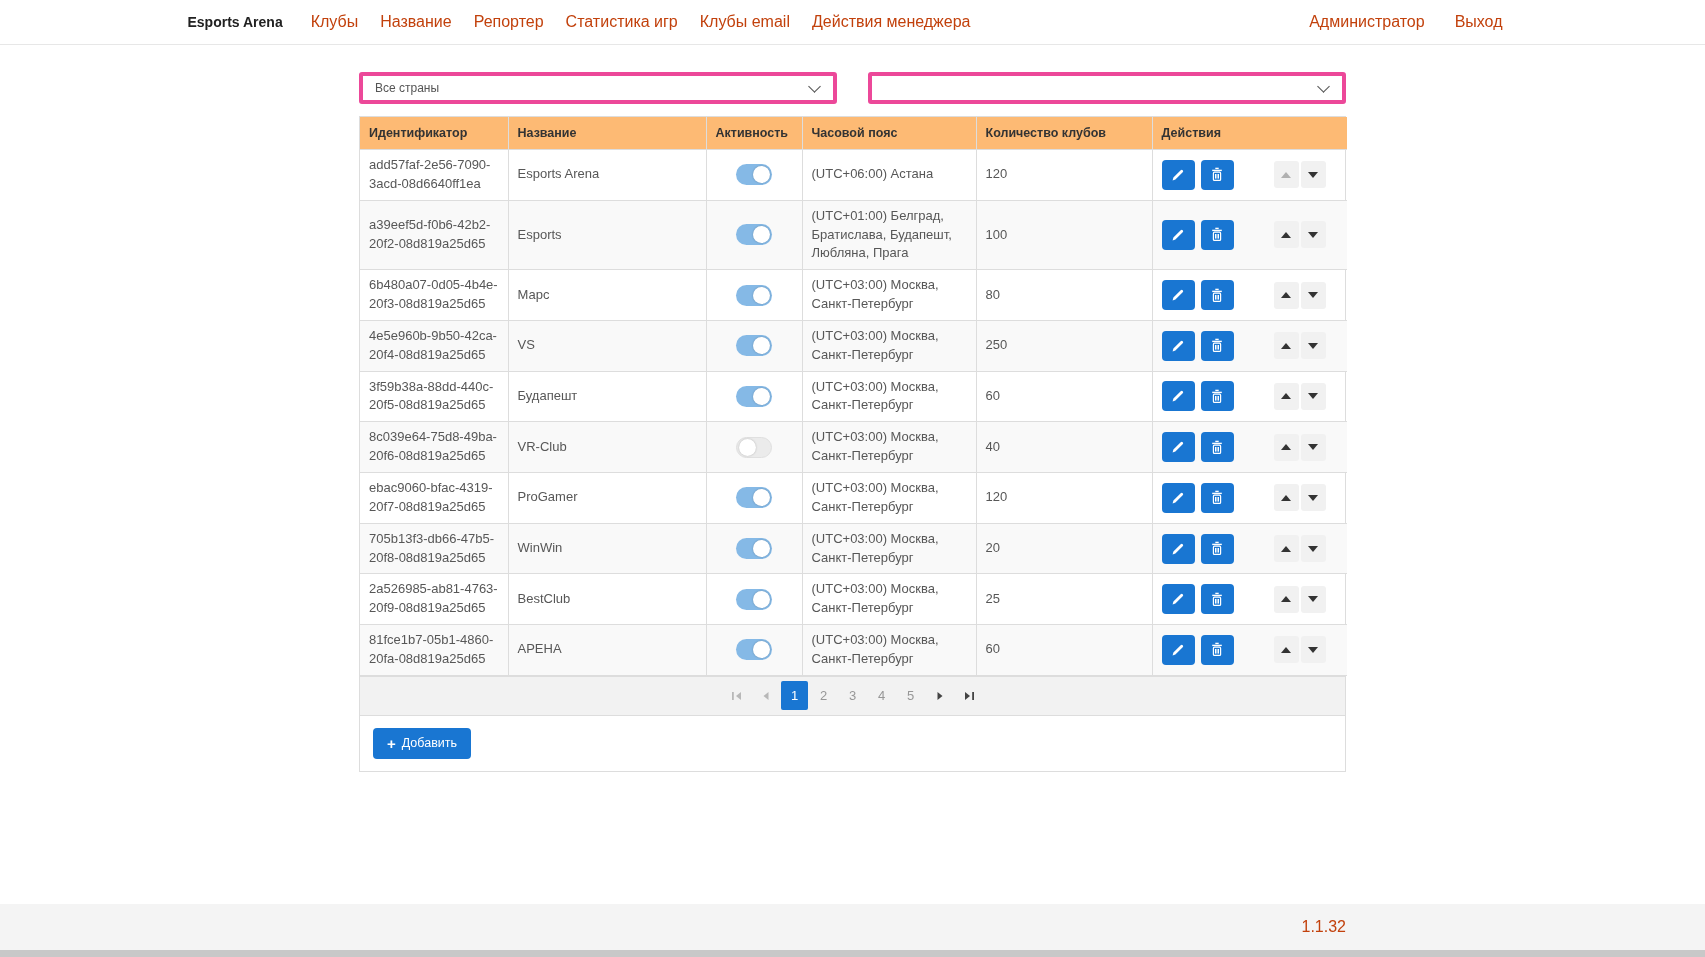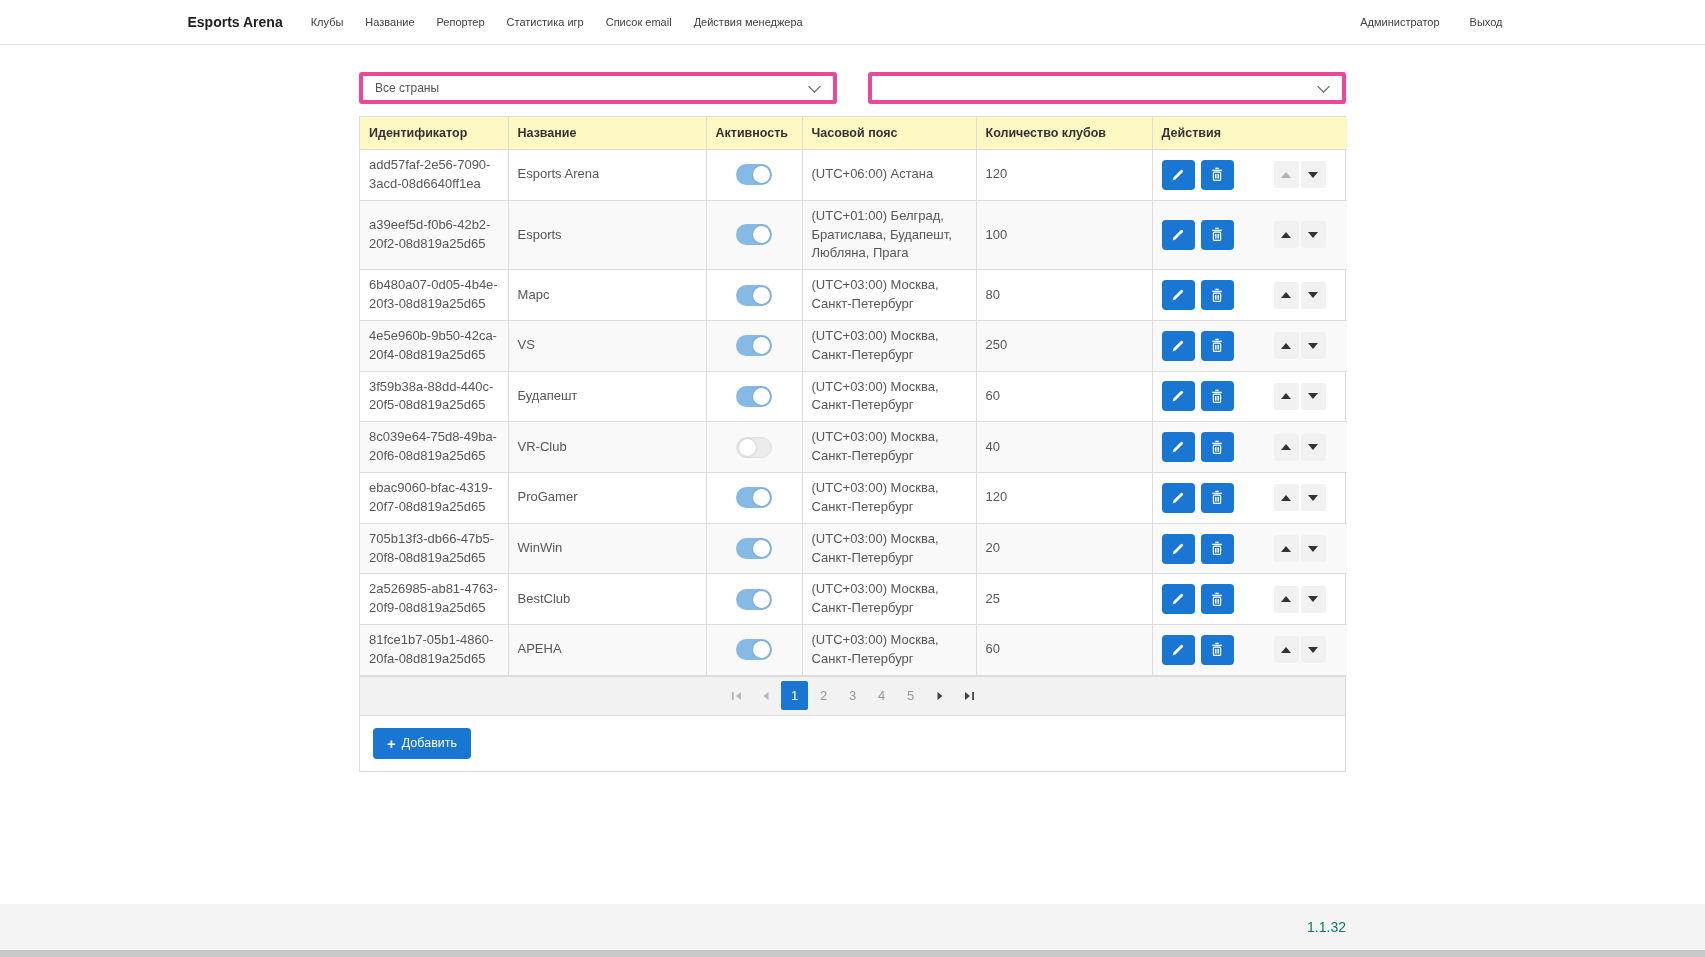--- a/index.html
+++ b/index.html
@@ -9,21 +9,21 @@
     background: #ffffff;
     color: #333;
     position: relative;
     overflow: hidden;
   }
   
   .navbar { height: 45px; background: #fff; border-bottom: 1px solid #e7e7e7; }
   .navbar-inner { width: 1330px; margin: 0 auto; height: 100%; display: flex; align-items: center; }
   .brand { font-size: 14px; font-weight: 700; color: #212121; margin-right: 17px; cursor: pointer; }
   .nav-list { display: flex; list-style: none; align-items: center; }
-  .nav-list li { font-size: 11px; color: #404040; padding: 0 11px; cursor: pointer; white-space: nowrap; }
+  .nav-list li { font-size: 16px; color: #c2410c; padding: 0 11px; cursor: pointer; white-space: nowrap; }
   .nav-right { margin-left: auto; }
   .nav-right li { padding: 0 15px; }
   
   .container { width: 987px; margin: 0 auto; }
   h1.page-title { font-size: 34px; font-weight: 600; color: #212121; margin-top: 17px; line-height: 1.06; }
   .filters { display: flex; justify-content: space-between; margin-top: 27px; }
   .select-box {
     width: 478px; height: 32px; border: 4px solid #ec4899; border-radius: 3px;
     background: #fff; display: flex; align-items: center; padding: 0 12px;
     font-size: 12px; color: #555; position: relative; cursor: pointer;
@@ -31,21 +31,21 @@
   .chevron {
     position: absolute; right: 14px; top: 50%;
     width: 9px; height: 9px;
     border-right: 1.5px solid #555; border-bottom: 1.5px solid #555;
     transform: translateY(-68%) rotate(45deg);
   }
   
   .table-card { margin-top: 12px; border: 1px solid #dddddd; background: #fff; }
   table { width: 100%; border-collapse: collapse; table-layout: fixed; }
   th {
-    background: #fef9c3; font-size: 12.5px; font-weight: 700; color: #333;
+    background: #fdba74; font-size: 12.5px; font-weight: 700; color: #333;
     text-align: left; padding: 9px 9px; border: 1px solid #dddddd; border-top: none;
   }
   td {
     font-size: 13px; color: #575757; padding: 6px 9px; line-height: 1.45;
     border: 1px solid #dddddd; vertical-align: middle; overflow-wrap: break-word;
   }
   th:first-child, td:first-child { border-left: none; }
   th:last-child, td:last-child { border-right: none; }
   tr.striped td { background: #f9f9f9; }
   
@@ -88,35 +88,35 @@
     padding: 0 14px; font-size: 12.5px; font-family: "Liberation Sans", sans-serif;
     display: inline-flex; align-items: center; gap: 6px; cursor: pointer;
   }
   .plus-glyph { font-size: 15px; font-weight: 700; line-height: 1; }
   
   .page-footer {
     position: absolute; left: 0; top: 904px; width: 100%; height: 46px;
     background: #f4f4f4; display: flex; align-items: center;
   }
   .page-footer .container { display: flex; }
-  .version { margin-left: auto; font-size: 14px; color: #0f766e; }
+  .version { margin-left: auto; font-size: 16px; color: #c2410c; }
   .bottom-strip { position: absolute; left: 0; top: 950px; width: 100%; height: 7px; background: #c8c8c8; }
 </style>
 </head>
 <body>
 
 <nav class="navbar">
   <div class="navbar-inner">
     <span class="brand">Esports Arena</span>
     <ul class="nav-list" id="nav-left">
         <li>Клубы</li>
         <li>Название</li>
         <li>Репортер</li>
         <li>Статистика игр</li>
-        <li>Список email</li>
+        <li>Клубы email</li>
         <li>Действия менеджера</li>
       </ul>
     <ul class="nav-list nav-right" id="nav-right">
         <li>Администратор</li>
         <li>Выход</li>
       </ul>
   </div>
 </nav>
 
 <main class="container">

